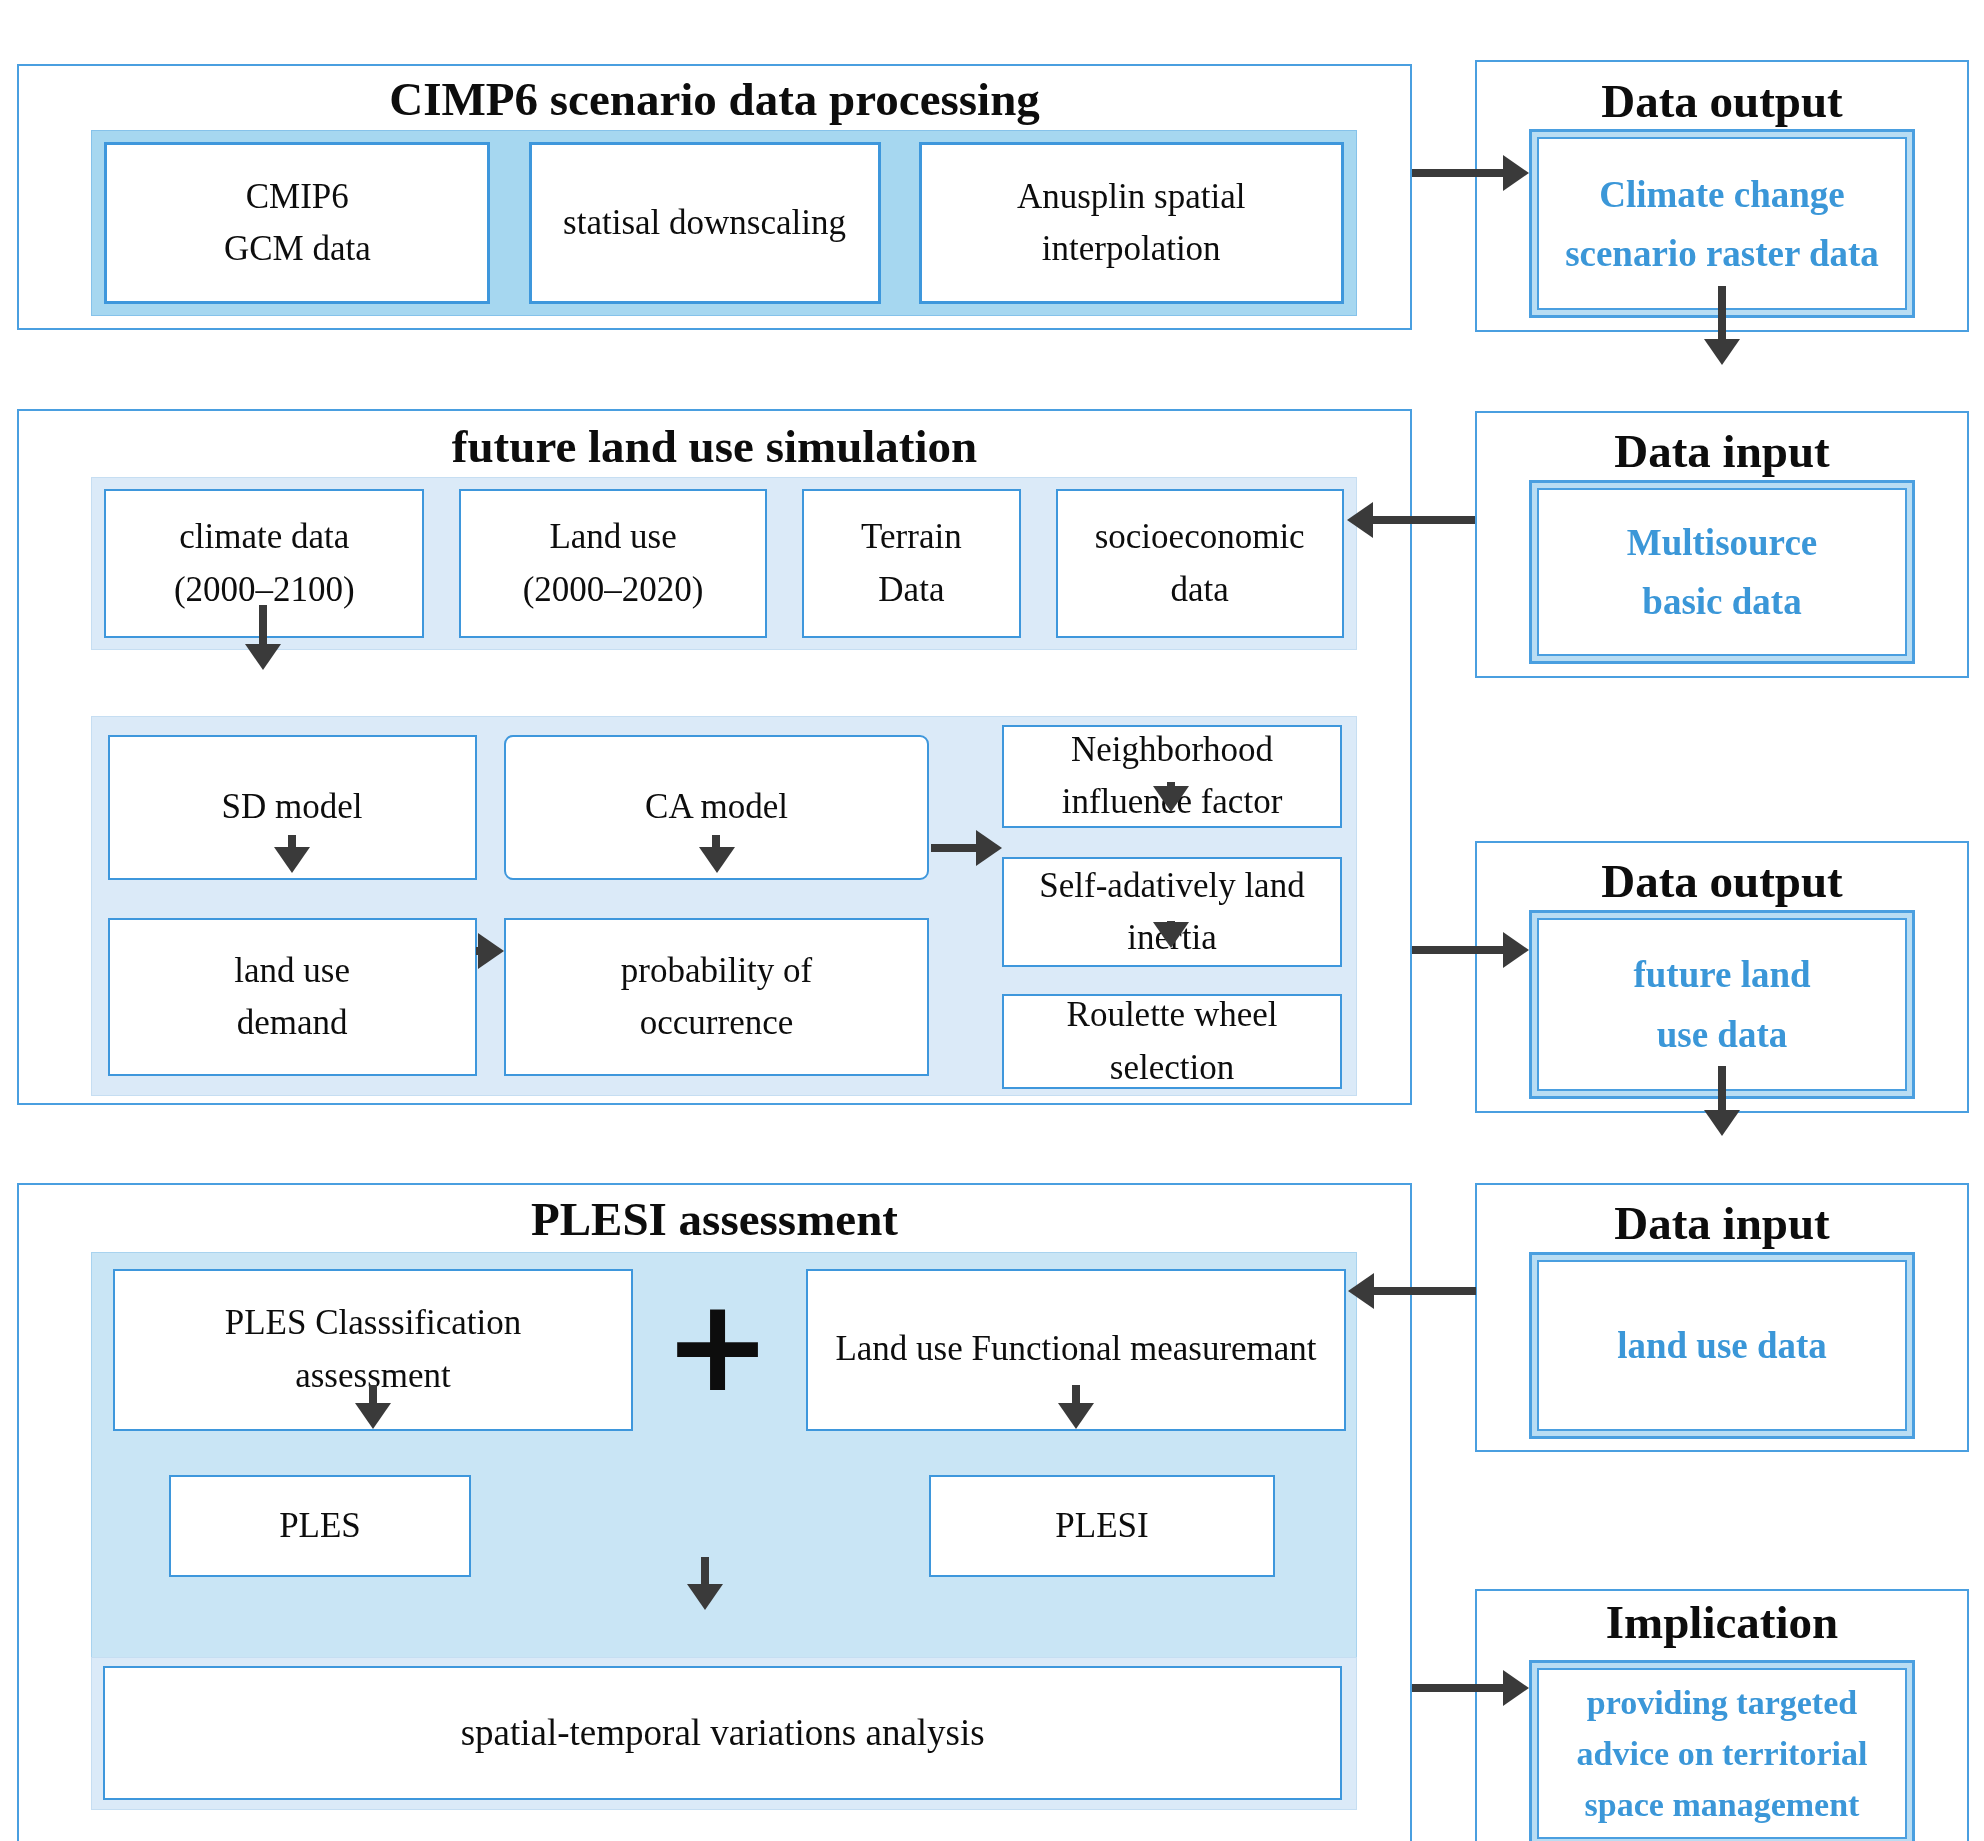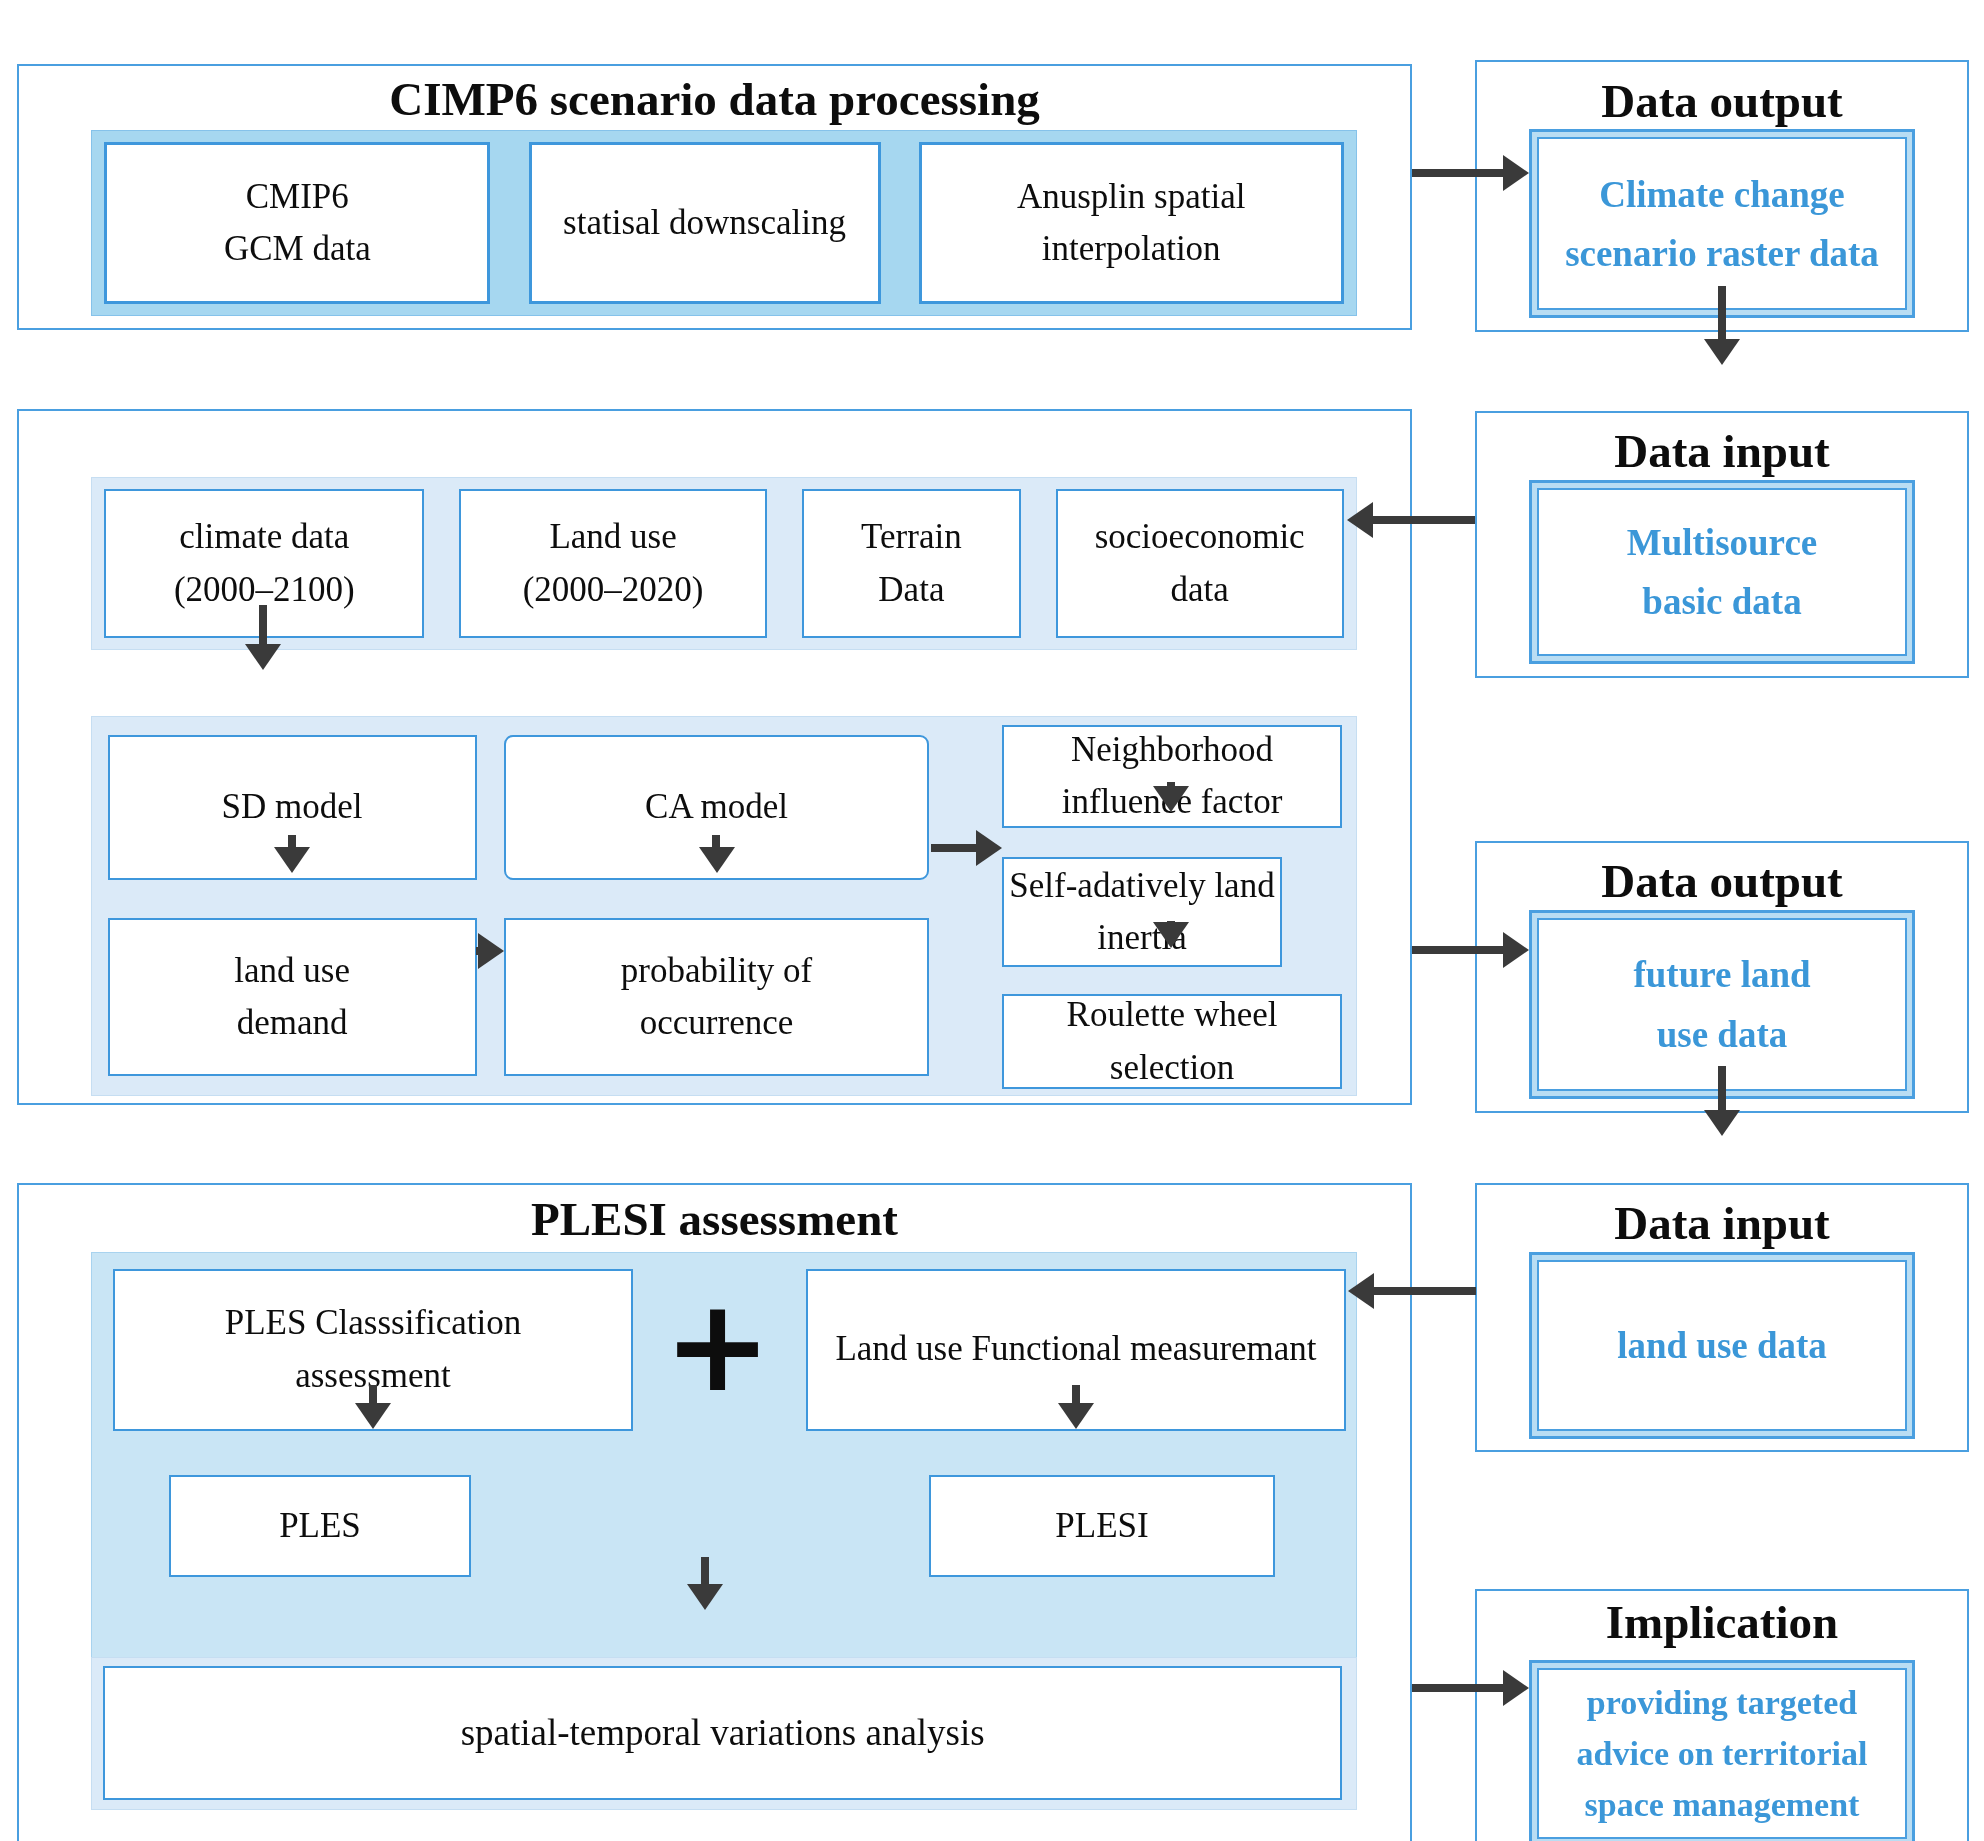--- a/index.html
+++ b/index.html
@@ -68,20 +68,21 @@
 
 <div class="section" style="left:1475px;top:364px;width:494px;height:267px;">
   <div class="sec-title" style="padding-top:13.4px;">Data input</div>
   <div class="dbox" style="left:52px;top:67px;width:386px;height:184px;">
     <div class="dbox-inner">Multisource
 basic data</div>
   </div>
 </div>
 
 <div class="section" style="left:17px;top:362px;width:1395px;height:696px;">
+  <div class="sec-title" style="padding-top:10px;">future land use simulation</div>
 
   <div class="container container-light flexrow" style="left:72px;top:66px;width:1266px;height:173px;">
     <div class="wbox" style="width:320px;">climate data
 (2000–2100)</div>
     <div class="wbox" style="width:308px;">Land use
 (2000–2020)</div>
     <div class="wbox" style="width:219px;">Terrain
 Data</div>
     <div class="wbox" style="width:288px;">socioeconomic
 data</div>
@@ -89,21 +90,21 @@
 
   <div class="container container-light" style="left:72px;top:305px;width:1266px;height:380px;">
     <div class="wbox abs" style="left:15.6px;top:18px;width:369px;height:145px;">SD model</div>
     <div class="wbox abs" style="left:412px;top:18px;width:425px;height:145px;border-radius:9px;">CA model</div>
     <div class="wbox abs" style="left:15.6px;top:201px;width:369px;height:158px;">land use
 demand</div>
     <div class="wbox abs" style="left:412px;top:201px;width:425px;height:158px;">probability of
 occurrence</div>
     <div class="wbox abs" style="left:910px;top:7.8px;width:340px;height:103px;">Neighborhood
 influence factor</div>
-    <div class="wbox abs" style="left:910px;top:140px;width:280px;height:110px;">Self-adatively land
+    <div class="wbox abs" style="left:910px;top:140px;width:340px;height:110px;">Self-adatively land
 inertia</div>
     <div class="wbox abs" style="left:910px;top:277px;width:340px;height:95px;">Roulette wheel
 selection</div>
   </div>
 </div>
 
 <div class="section" style="left:1475px;top:794px;width:494px;height:272px;">
   <div class="sec-title" style="padding-top:13.4px;">Data output</div>
   <div class="dbox" style="left:52px;top:67px;width:386px;height:189px;">
     <div class="dbox-inner">future land

